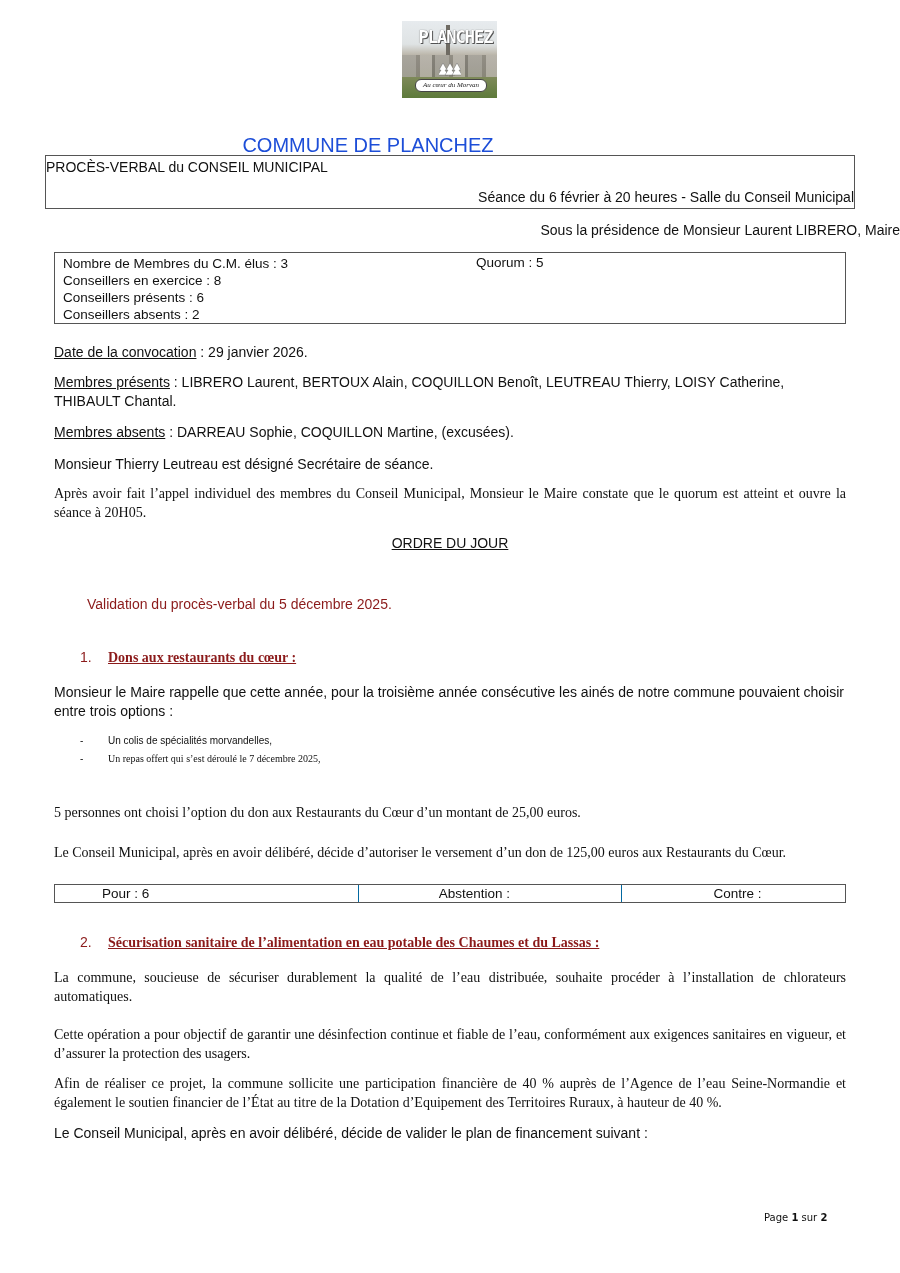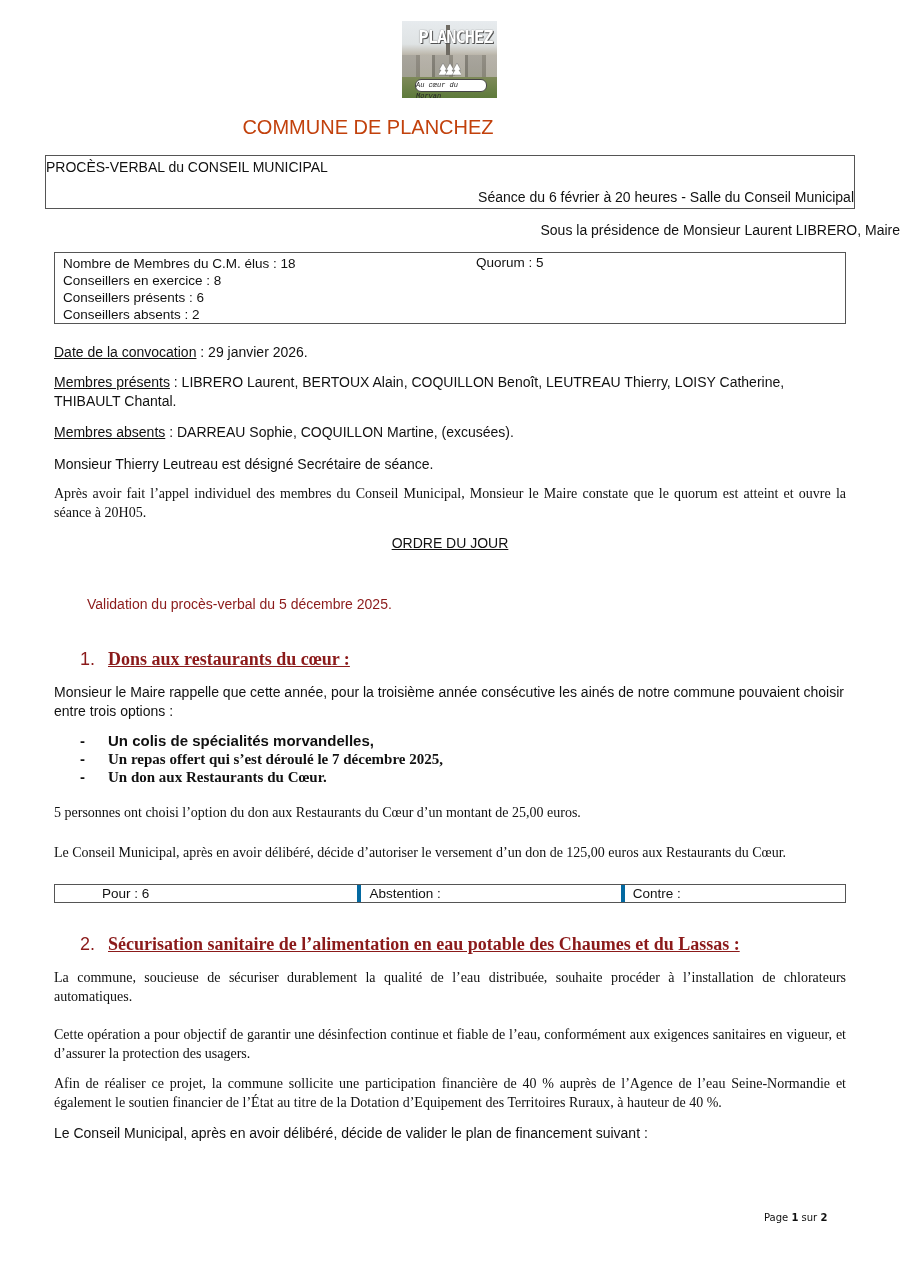--- a/index.html
+++ b/index.html
@@ -12,52 +12,52 @@
   .logo { left: 402px; top: 21px; width: 95px; height: 77px; overflow: hidden;
           background: linear-gradient(180deg, #e7ebee 0%, #dfe3e4 30%, #b9b3a6 45%, #9a948a 58%, #7f8a5a 72%, #5d7a3a 100%); }
   .logo .town { left: 0; top: 34px; width: 95px; height: 22px;
                 background: repeating-linear-gradient(90deg, #a6a39b 0 14px, #8b877e 14px 18px, #b8b4ab 18px 30px, #7d7a72 30px 33px); opacity: .85; }
   .logo .steeple { left: 44px; top: 4px; width: 4px; height: 30px; background: #6f6b63; }
   .logo .word { left: 0; top: 6px; width: 107px; text-align: center; font-family: "DejaVu Sans Mono", monospace;
                 font-size: 17px; font-weight: bold; color: #ffffff; letter-spacing: -1px;
                 text-shadow: 0 0 1px #444, 1px 1px 0 #555; }
   .logo .trees { left: 37px; top: 42px; width: 22px; height: 14px; }
   .logo .ribbon { left: 13px; top: 58px; width: 70px; height: 11px; background: #ffffff; border: 1px solid #444;
-                  border-radius: 6px; font-family: Liberation Mono, monospace; font-style: italic; font-size: 7px;
-                  line-height: 11px; text-align: left; color: #222; }
+                  border-radius: 6px; font-family: Liberation Serif, serif; font-style: italic; font-size: 7px;
+                  line-height: 11px; text-align: center; color: #222; }
 
-  .main-title { left: 0; top: 116px; width: 736px; text-align: center; font-size: 20px; color: #c2410c; }
+  .main-title { left: 0; top: 134px; width: 736px; text-align: center; font-size: 20px; color: #1d4ed8; }
 
   .header-box { left: 45px; top: 155px; width: 808px; height: 52px; border: 1px solid #555; }
   .header-box .l1 { left: 0; top: 3px; width: 808px; font-size: 14px; }
   .header-box .l2 { left: 0; top: 33px; width: 808px; text-align: right; font-size: 14px; }
 
   .presidence { left: 0; top: 222px; width: 900px; text-align: right; font-size: 14px; }
 
   .members-box { left: 54px; top: 252px; width: 790px; height: 70px; border: 1px solid #555; }
   .members-box .row { left: 8px; font-size: 13.5px; line-height: 17px; }
   .members-box .quorum { left: 421px; top: 2px; font-size: 13.5px; }
 
   .p { left: 54px; width: 792px; font-size: 14px; line-height: 19px; }
   .u { text-decoration: underline; }
 
   .agenda-head { left: 0; top: 535px; width: 900px; text-align: center; font-size: 14px; text-decoration: underline; }
   .validation { left: 87px; top: 596px; font-size: 14px; color: #8b1a1a; }
 
-  .item-head { left: 80px; font-size: 18px; color: #8b1a1a; }
+  .item-head { left: 80px; font-size: 14px; color: #8b1a1a; }
   .item-head .num { display: inline-block; width: 28px; font-family: "Liberation Sans", sans-serif; }
   .item-head .txt { font-family: "Liberation Serif", serif; font-weight: bold; text-decoration: underline; }
 
-  .bullets { left: 80px; top: 732px; font-size: 15px; line-height: 17.5px; font-weight: bold; }
+  .bullets { left: 80px; top: 732px; font-size: 10px; line-height: 17.5px; }
   .bullets .li { display: block; white-space: nowrap; }
   .bullets .dash { display: inline-block; width: 28px; font-family: "Liberation Sans", sans-serif; }
 
   .vote-table { left: 54px; top: 884px; width: 790px; height: 17px; border: 1px solid #555; display: flex; }
   .vote-table .cell { height: 17px; line-height: 17px; font-size: 13.5px; padding-left: 8px; box-sizing: border-box; margin-left: 39px; }
-  .vote-table .cell + .cell { border-left: 4px solid #0369a1; }
+  .vote-table .cell + .cell { border-left: 1px solid #0369a1; text-align: center; }
 
   .footer-page { left: 764px; top: 1212px; font-size: 10px; font-family: "DejaVu Sans", sans-serif; }
   .footer-page b { font-weight: bold; }
 </style>
 </head>
 <body>
 
 <div class="abs logo">
   <div class="abs town"></div>
   <div class="abs steeple"></div>
@@ -73,21 +73,21 @@
 <div class="abs main-title sans">COMMUNE DE PLANCHEZ</div>
 
 <div class="abs header-box sans">
   <div class="abs l1">PROCÈS-VERBAL du CONSEIL MUNICIPAL</div>
   <div class="abs l2">Séance du 6 février à 20 heures - Salle du Conseil Municipal</div>
 </div>
 
 <div class="abs presidence sans">Sous la présidence de Monsieur Laurent LIBRERO, Maire</div>
 
 <div class="abs members-box sans">
-  <div class="abs row" style="top:2px">Nombre de Membres du C.M. élus : 18</div>
+  <div class="abs row" style="top:2px">Nombre de Membres du C.M. élus : 3</div>
   <div class="abs row" style="top:19px">Conseillers en exercice : 8</div>
   <div class="abs row" style="top:36px">Conseillers présents : 6</div>
   <div class="abs row" style="top:53px">Conseillers absents : 2</div>
   <div class="abs quorum">Quorum : 5</div>
 </div>
 
 <div class="abs p sans" style="top:343px">
   <span class="u">Date de la convocation</span><span> : 29 janvier 2026.</span>
 </div>
 
@@ -108,21 +108,20 @@
 
 <div class="abs item-head" style="top:649px">
   <span class="num">1.</span><span class="txt">Dons aux restaurants du cœur :</span>
 </div>
 
 <div class="abs p sans" style="top:683px">Monsieur le Maire rappelle que cette année, pour la troisième année consécutive les ainés de notre commune pouvaient choisir entre trois options :</div>
 
 <div class="abs bullets">
   <span class="li sans"><span class="dash">-</span><span>Un colis de spécialités morvandelles,</span></span>
   <span class="li serif"><span class="dash">-</span><span>Un repas offert qui s’est déroulé le 7 décembre 2025,</span></span>
-  <span class="li serif"><span class="dash">-</span><span>Un don aux Restaurants du Cœur.</span></span>
 </div>
 
 <div class="abs p serif" style="top:803px">5 personnes ont choisi l’option du don aux Restaurants du Cœur d’un montant de 25,00 euros.</div>
 <div class="abs p serif" style="top:833px; white-space: nowrap; margin-top: 10px;">Le Conseil Municipal, après en avoir délibéré, décide d’autoriser le versement d’un don de 125,00 euros aux Restaurants du Cœur.</div>
 
 <div class="abs vote-table sans">
   <div class="cell" style="width:264px">Pour :  6</div>
   <div class="cell" style="width:263px">Abstention :</div>
   <div class="cell" style="width:263px">Contre :</div>
 </div>

